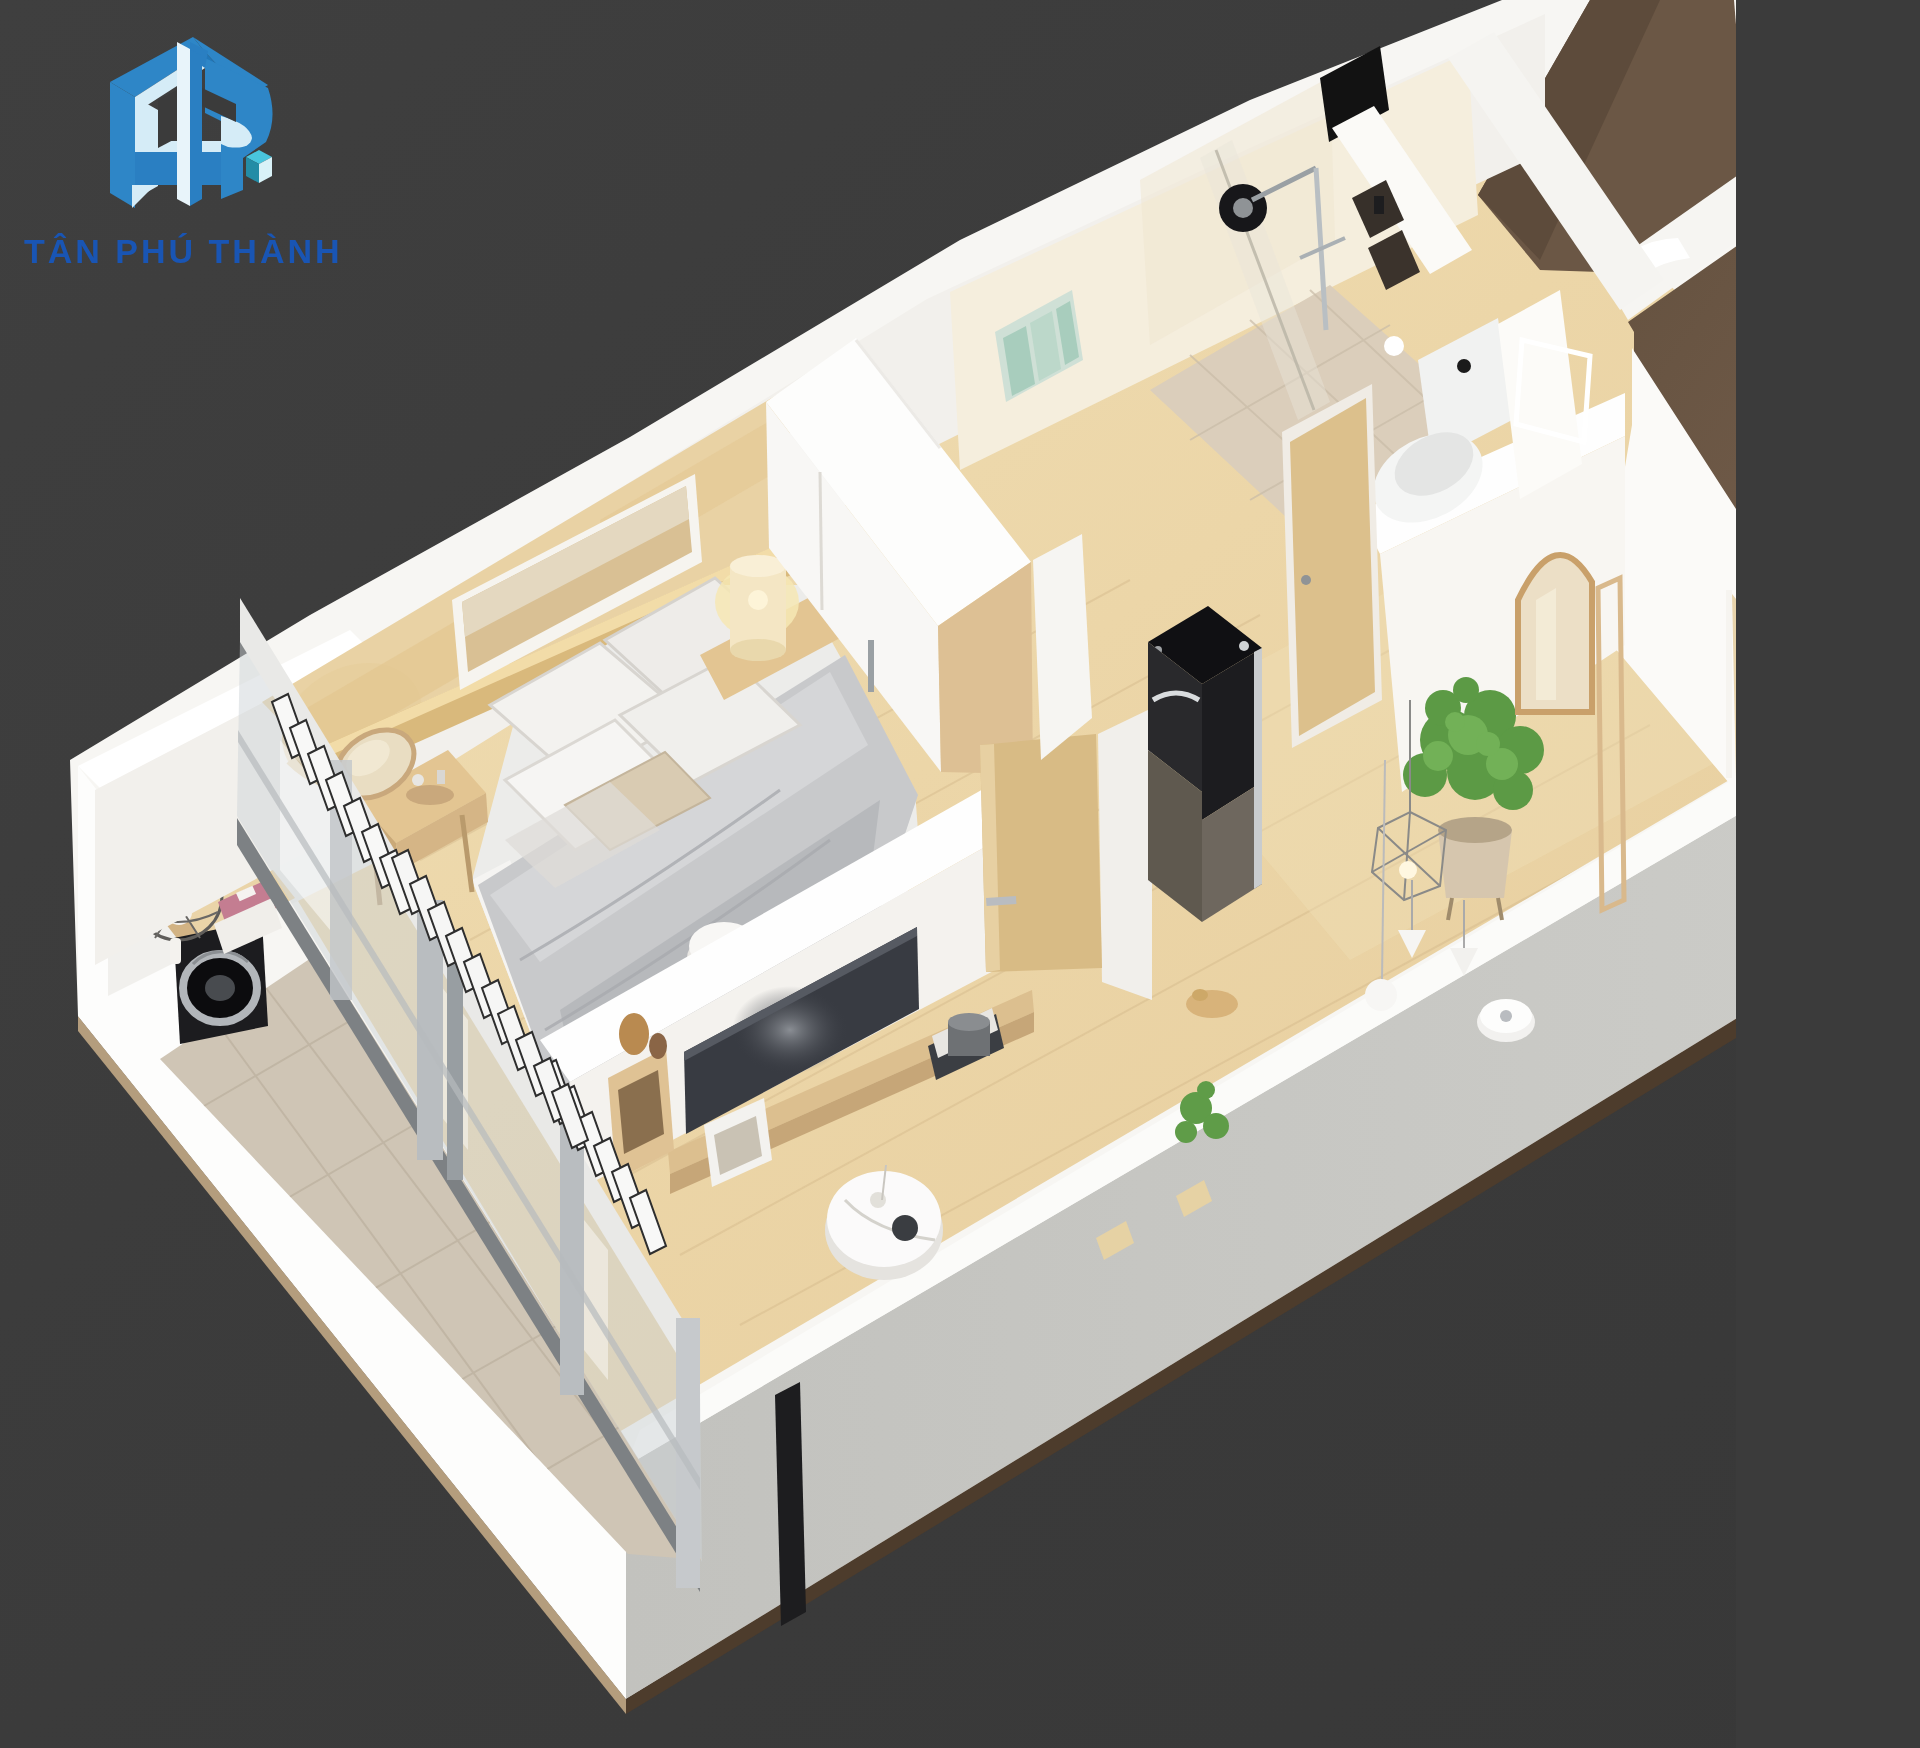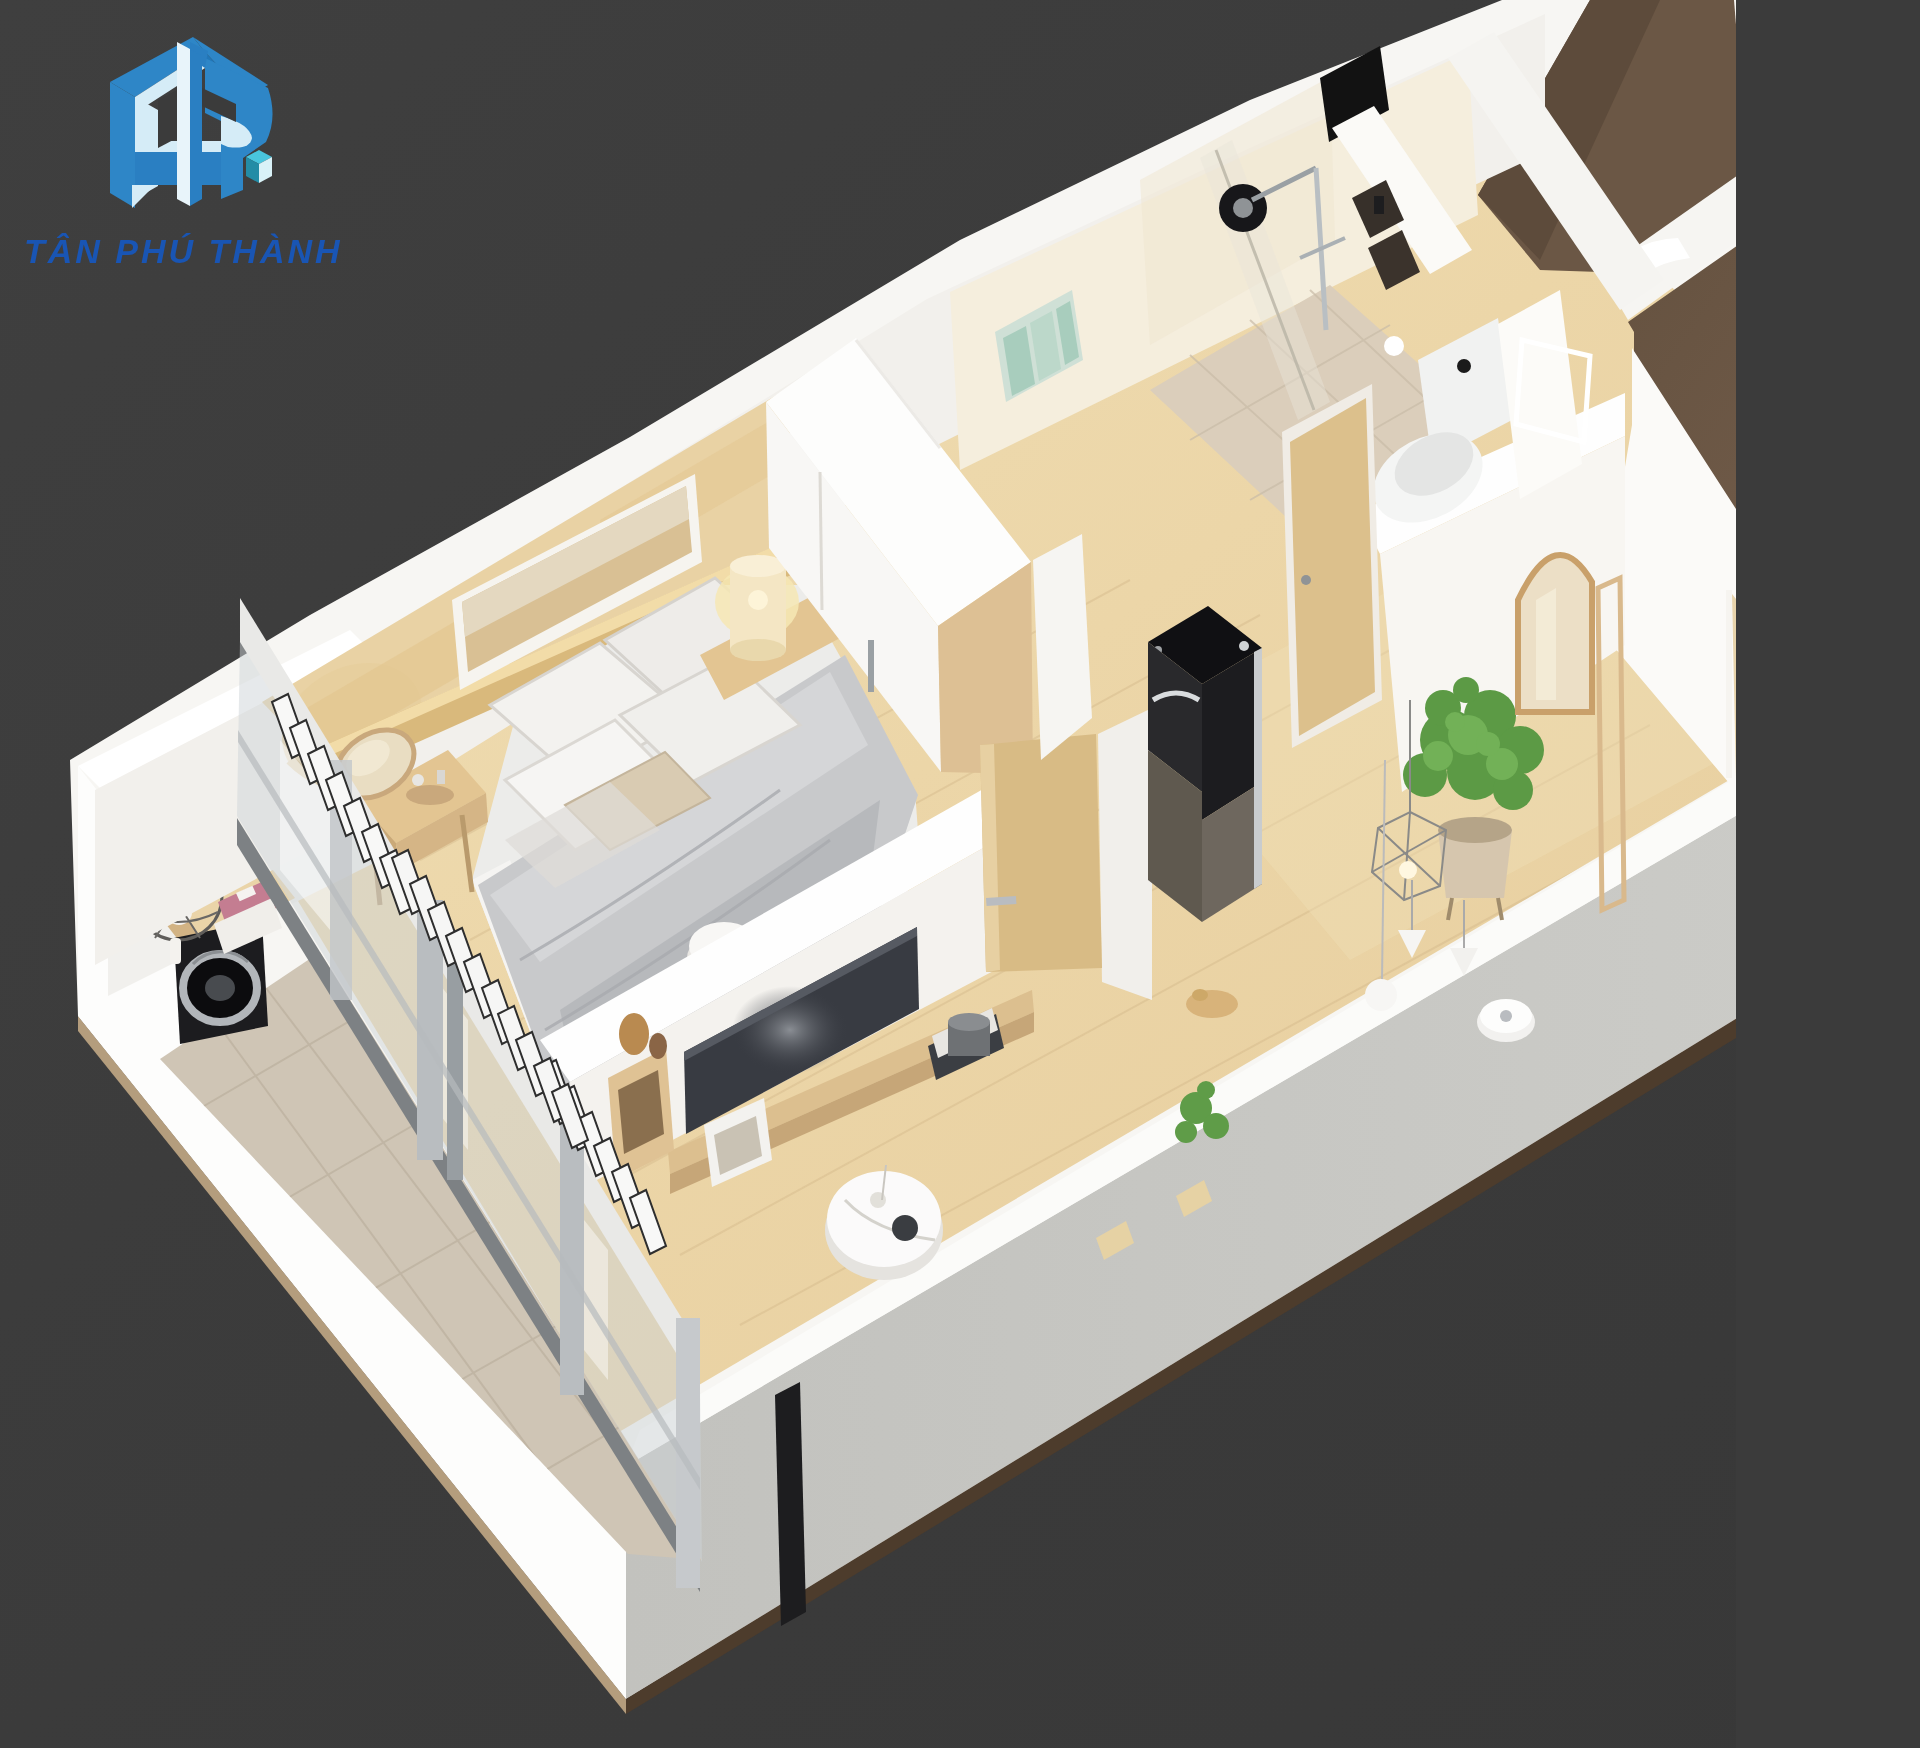--- a/index.html
+++ b/index.html
@@ -1,16 +1,16 @@
 <!DOCTYPE html>
 <html><head>
 <meta charset="utf-8">
 <style>
   html,body{margin:0;padding:0;background:#3b3b3b;}
-  .wrap{width:1736px;height:1748px;position:relative;overflow:hidden;font-style:italic;}
+  .wrap{width:1736px;height:1748px;position:relative;overflow:hidden;}
   svg{display:block;}
   .logotext{font-family:"Liberation Sans",sans-serif;font-weight:bold;fill:#1955b4;letter-spacing:3px;font-size:34px;}
 </style>
 </head>
 <body>
 <div class="wrap">
 <svg width="1920" height="1748" viewBox="0 0 1920 1748" xmlns="http://www.w3.org/2000/svg">
 <defs>
   <linearGradient id="bggrad" x1="0" y1="0" x2="1" y2="1">
     <stop offset="0" stop-color="#3f3f3f"></stop>

